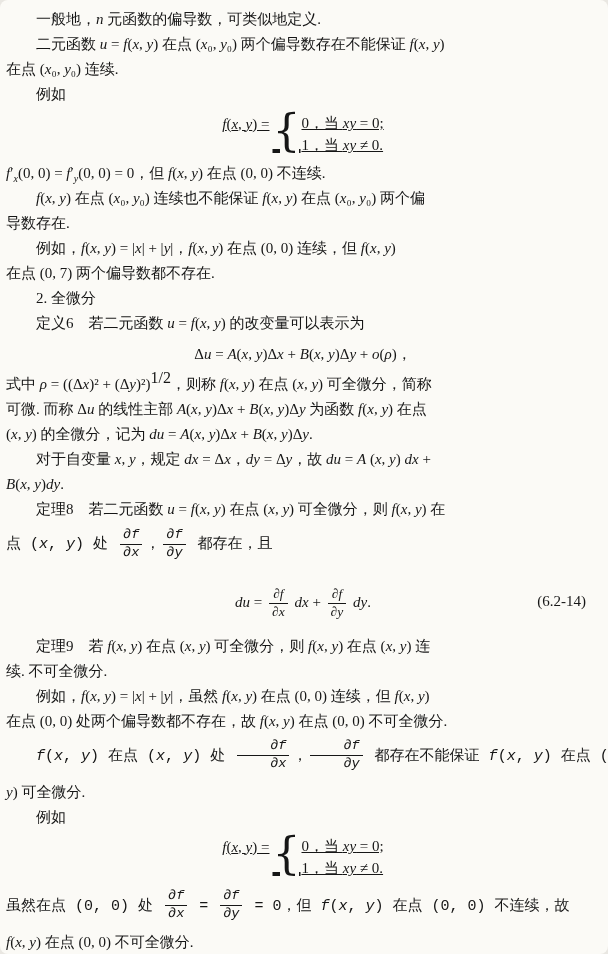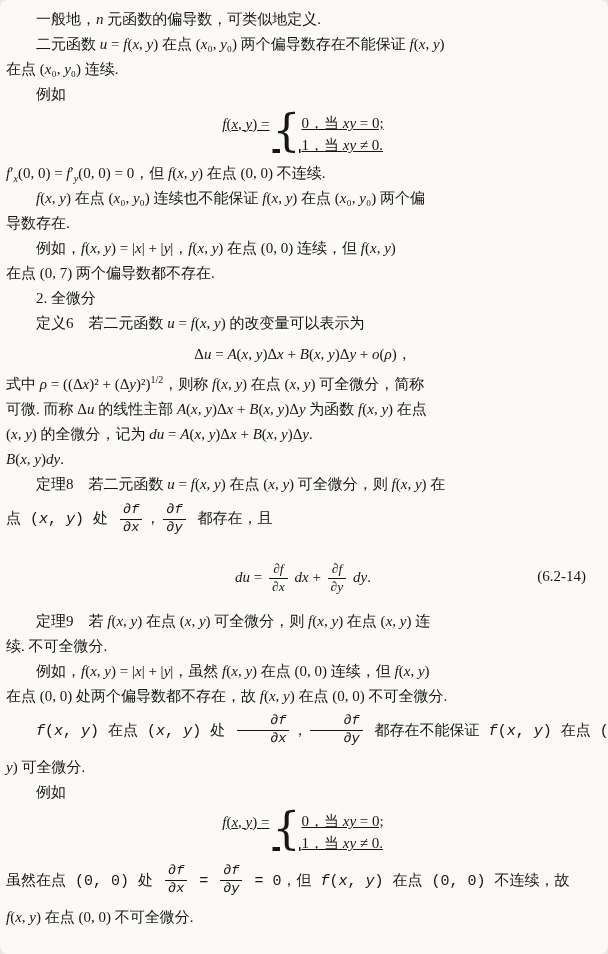--- a/index.html
+++ b/index.html
@@ -10,21 +10,21 @@
     font-size:15px;
     padding:7px 8px 8px 6px;
     display:flex;flex-direction:column;
     overflow:hidden;position:relative;border-radius:8px;
   }
   .line{line-height:25px;white-space:nowrap;}
   .line.indent{text-indent:30px;}
   .line.tall{line-height:46px;font-family:Liberation Mono, monospace;}
   b{font-weight:normal;}
   i{font-style:italic;}
-  sup{font-size:10px;line-height:0;}
+  sup{font-size:16px;line-height:0;}
   sub{font-size:10px;line-height:0;}
   .frac{
     display:inline-block;vertical-align:middle;text-align:center;
     font-size:13.5px;line-height:1.25;margin:0 3px;
   }
   .frac .num{display:block;border-bottom:1px solid #161616;padding:0 3px;}
   .frac .den{display:block;padding:0 3px;}
   .equation{
     text-align:center;position:relative;line-height:25px;
     margin:5px 0;white-space:nowrap;
@@ -61,20 +61,21 @@
       <div class="line indent"><i>f</i>(<i>x</i>, <i>y</i>) 在点 (<i>x</i>₀, <i>y</i>₀) 连续也不能保证 <i>f</i>(<i>x</i>, <i>y</i>) 在点 (<i>x</i>₀, <i>y</i>₀) 两个偏</div>
       <div class="line">导数存在.</div>
       <div class="line indent">例如，<i>f</i>(<i>x</i>, <i>y</i>) = |<i>x</i>| + |<i>y</i>|，<i>f</i>(<i>x</i>, <i>y</i>) 在点 (0, 0) 连续，但 <i>f</i>(<i>x</i>, <i>y</i>)</div>
       <div class="line">在点 (0, 7) 两个偏导数都不存在.</div>
       <div class="line indent"><b>2. 全微分</b></div>
       <div class="line indent"><b>定义6</b>　若二元函数 <i>u</i> = <i>f</i>(<i>x</i>, <i>y</i>) 的改变量可以表示为</div>
       <div class="equation"><span class="eq-body">Δ<i>u</i> = <i>A</i>(<i>x</i>, <i>y</i>)Δ<i>x</i> + <i>B</i>(<i>x</i>, <i>y</i>)Δ<i>y</i> + <i>o</i>(<i>ρ</i>)，</span></div>
       <div class="line">式中 <i>ρ</i> = ((Δ<i>x</i>)² + (Δ<i>y</i>)²)<sup>1/2</sup>，则称 <i>f</i>(<i>x</i>, <i>y</i>) 在点 (<i>x</i>, <i>y</i>) 可全微分，简称</div>
       <div class="line">可微. 而称 Δ<i>u</i> 的线性主部 <i>A</i>(<i>x</i>, <i>y</i>)Δ<i>x</i> + <i>B</i>(<i>x</i>, <i>y</i>)Δ<i>y</i> 为函数 <i>f</i>(<i>x</i>, <i>y</i>) 在点</div>
       <div class="line">(<i>x</i>, <i>y</i>) 的<b>全微分</b>，记为 <i>du</i> = <i>A</i>(<i>x</i>, <i>y</i>)Δ<i>x</i> + <i>B</i>(<i>x</i>, <i>y</i>)Δ<i>y</i>.</div>
+      <div class="line indent">对于自变量 <i>x</i>, <i>y</i>，规定 <i>dx</i> = Δ<i>x</i>，<i>dy</i> = Δ<i>y</i>，故 <i>du</i> = <i>A</i> (<i>x</i>, <i>y</i>) <i>dx</i> +</div>
       <div class="line"><i>B</i>(<i>x</i>, <i>y</i>)<i>dy</i>.</div>
       <div class="line indent"><b>定理8</b>　若二元函数 <i>u</i> = <i>f</i>(<i>x</i>, <i>y</i>) 在点 (<i>x</i>, <i>y</i>) 可全微分，则 <i>f</i>(<i>x</i>, <i>y</i>) 在</div>
       <div class="line tall">点 (<i>x</i>, <i>y</i>) 处 <span class="frac"><span class="num">∂<i>f</i></span><span class="den">∂<i>x</i></span></span>，<span class="frac"><span class="num">∂<i>f</i></span><span class="den">∂<i>y</i></span></span> 都存在，且</div>
       <div class="equation tall"><span class="eq-body"><i>du</i> = <span class="frac"><span class="num">∂<i>f</i></span><span class="den">∂<i>x</i></span></span> <i>dx</i> + <span class="frac"><span class="num">∂<i>f</i></span><span class="den">∂<i>y</i></span></span> <i>dy</i>.</span><span class="eqtag" style="position: absolute; right: 14px; top: 50%; transform: translateY(-50%);">(6.2-14)</span></div>
       <div class="line indent"><b>定理9</b>　若 <i>f</i>(<i>x</i>, <i>y</i>) 在点 (<i>x</i>, <i>y</i>) 可全微分，则 <i>f</i>(<i>x</i>, <i>y</i>) 在点 (<i>x</i>, <i>y</i>) 连</div>
       <div class="line">续. 不可全微分.</div>
       <div class="line indent">例如，<i>f</i>(<i>x</i>, <i>y</i>) = |<i>x</i>| + |<i>y</i>|，虽然 <i>f</i>(<i>x</i>, <i>y</i>) 在点 (0, 0) 连续，但 <i>f</i>(<i>x</i>, <i>y</i>)</div>
       <div class="line">在点 (0, 0) 处两个偏导数都不存在，故 <i>f</i>(<i>x</i>, <i>y</i>) 在点 (0, 0) 不可全微分.</div>
       <div class="line indent tall"><i>f</i>(<i>x</i>, <i>y</i>) 在点 (<i>x</i>, <i>y</i>) 处 <span class="frac"><span class="num">∂<i>f</i></span><span class="den">∂<i>x</i></span></span>，<span class="frac"><span class="num">∂<i>f</i></span><span class="den">∂<i>y</i></span></span> 都存在不能保证 <i>f</i>(<i>x</i>, <i>y</i>) 在点 (<i>x</i>,</div>
       <div class="line"><i>y</i>) 可全微分.</div>

